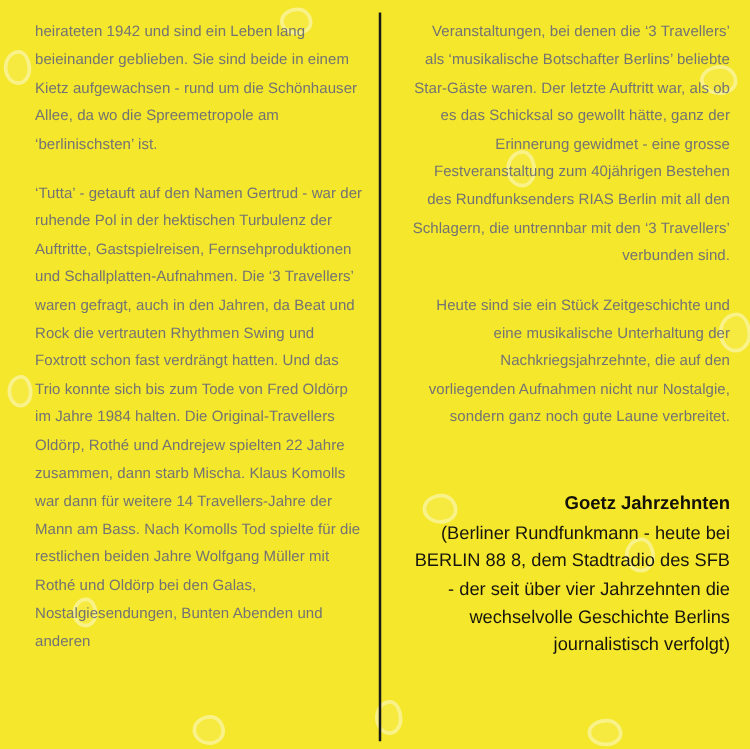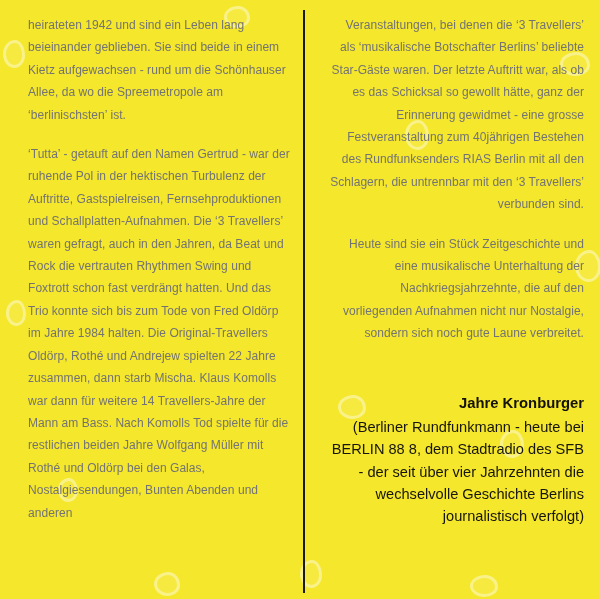--- a/index.html
+++ b/index.html
@@ -101,19 +101,19 @@
 
   <div class="column col-left">
     <p class="para">heirateten 1942 und sind ein Leben lang beieinander geblieben. Sie sind beide in einem Kietz aufgewachsen - rund um die Schönhauser Allee, da wo die Spreemetropole am ‘berlinischsten’ ist.</p>
     <p class="para">‘Tutta’ - getauft auf den Namen Gertrud - war der ruhende Pol in der hektischen Turbulenz der Auftritte, Gastspielreisen, Fernsehproduktionen und Schallplatten-Aufnahmen. Die ‘3 Travellers’ waren gefragt, auch in den Jahren, da Beat und Rock die vertrauten Rhythmen Swing und Foxtrott schon fast verdrängt hatten. Und das Trio konnte sich bis zum Tode von Fred Oldörp im Jahre 1984 halten. Die Original-Travellers Oldörp, Rothé und Andrejew spielten 22 Jahre zusammen, dann starb Mischa. Klaus Komolls war dann für weitere 14 Travellers-Jahre der Mann am Bass. Nach Komolls Tod spielte für die restlichen beiden Jahre Wolfgang Müller mit Rothé und Oldörp bei den Galas, Nostalgiesendungen, Bunten Abenden und anderen</p>
   </div>
 
   <div class="divider"></div>
 
   <div class="column col-right">
     <p class="para">Veranstaltungen, bei denen die ‘3 Travellers’ als ‘musikalische Botschafter Berlins’ beliebte Star-Gäste waren. Der letzte Auftritt war, als ob es das Schicksal so gewollt hätte, ganz der Erinnerung gewidmet - eine grosse Festveranstaltung zum 40jährigen Bestehen des Rundfunksenders RIAS Berlin mit all den Schlagern, die untrennbar mit den ‘3 Travellers’ verbunden sind.</p>
-    <p class="para">Heute sind sie ein Stück Zeitgeschichte und eine musikalische Unterhaltung der Nachkriegsjahrzehnte, die auf den vorliegenden Aufnahmen nicht nur Nostalgie, sondern sich noch gute Laune verbreitet.</p>
+    <p class="para">Heute sind sie ein Stück Zeitgeschichte und eine musikalische Unterhaltung der Nachkriegsjahrzehnte, die auf den vorliegenden Aufnahmen nicht nur Nostalgie, sondern ganz noch gute Laune verbreitet.</p>
     <div class="spacer-big"></div>
-    <p class="byline-name">Jahre Kronburger</p>
+    <p class="byline-name">Goetz Jahrzehnten</p>
     <p class="byline-body">(Berliner Rundfunkmann - heute bei BERLIN 88 8, dem Stadtradio des SFB - der seit über vier Jahrzehnten die wechselvolle Geschichte Berlins journalistisch verfolgt)</p>
   </div>
 
 </div>
 
 </body></html>

